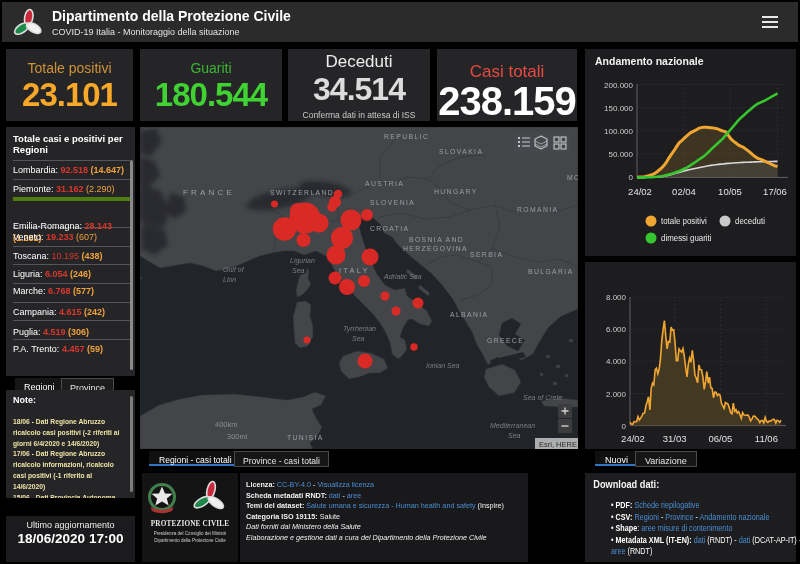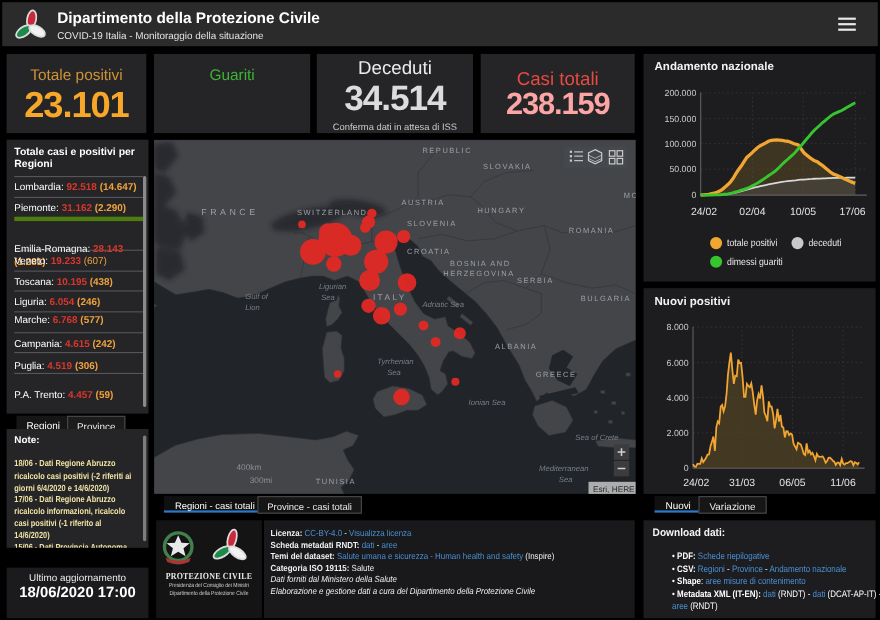--- a/index.html
+++ b/index.html
@@ -32,44 +32,45 @@
   <div style="height:2px;background:#e8e8e8;margin-bottom:3px"></div>
   <div style="height:2px;background:#e8e8e8"></div>
 </div>
 
 <div class="panel ctr" style="left:6px;top:49px;width:127px;height:72px">
   <div style="font-size:14px;color:#cf9334;margin-top:11px">Totale positivi</div>
   <div style="font-size:33px;font-weight:bold;color:#f7a829;margin-top:0px;letter-spacing:-1px">23.101</div>
 </div>
 <div class="panel ctr" style="left:140px;top:49px;width:142px;height:72px">
   <div style="font-size:14px;color:#3cb434;margin-top:11px">Guariti</div>
+  <div style="font-size:33px;font-weight:bold;color:#40d232;margin-top:0px;letter-spacing:-1px">180.544</div>
 </div>
 <div class="panel ctr" style="left:288px;top:49px;width:142px;height:72px">
   <div style="font-size:17px;color:#ececec;margin-top:3px">Deceduti</div>
   <div style="font-size:32px;font-weight:bold;color:#dcdcdc;margin-top:1px;letter-spacing:-1px;line-height:33px">34.514</div>
   <div style="font-size:8.5px;color:#c9c9c9;margin-top:4px">Conferma dati in attesa di ISS</div>
 </div>
 <div class="panel ctr" style="left:437px;top:49px;width:140px;height:72px">
   <div style="font-size:17px;color:#e64a41;margin-top:13px">Casi totali</div>
-  <div style="font-size:28px;font-weight:bold;color:#fca5a5;margin-top:-3px;letter-spacing:-1px">238.159</div>
+  <div style="font-size:40px;font-weight:bold;color:#ffffff;margin-top:-3px;letter-spacing:-1px">238.159</div>
 </div>
 
 <div class="panel" style="left:6px;top:127px;width:129px;height:249px;overflow:hidden">
   <div style="font-size:9.5px;font-weight:bold;color:#fff;padding:6px 0 0 7px;line-height:11px">Totale casi e positivi per<br>Regioni</div>
   <div style="position:absolute;left:7px;top:33px;width:117px;font-size:9px;color:#fff">
 <div style="border-top:1px solid #56565a;height:18.6px;padding-top:3px;line-height:12px">Lombardia: <span style="color:#d8372c;font-weight:bold">92.518</span> <span style="color:#efa23c;font-weight:bold">(14.647)</span></div>
-<div style="border-top:1px solid #56565a;height:18.6px;padding-top:3px;line-height:12px">Piemonte: <span style="color:#d8372c;font-weight:bold">31.162</span> <span style="color:#efa23c;font-weight:bold">(2.290)</span></div>
+<div style="border-top:1px solid #56565a;height:18.6px;padding-top:3px;line-height:12px">Piemonte: <span style="color:#d8372c;font-weight:bold">31.162</span> <span style="color:#efa23c;font-weight:normal">(2.290)</span></div>
 <div style="border-top:4px solid #4d7c0f;height:30px;padding-top:19px;line-height:12px">Emilia-Romagna: <span style="color:#d8372c;font-weight:bold">28.143</span> <span style="color:#efa23c;font-weight:bold">(1.281)</span></div>
 <div style="border-top:1px solid #56565a;height:18.6px;padding-top:3px;line-height:12px">Veneto: <span style="color:#d8372c;font-weight:bold">19.233</span> <span style="color:#efa23c;font-weight:normal">(607)</span></div>
-<div style="border-top:1px solid #56565a;height:18.6px;padding-top:3px;line-height:12px">Toscana: <span style="color:#d8372c;font-weight:bold">10.195</span> <span style="color:#efa23c;font-weight:bold">(438)</span></div>
+<div style="border-top:1px solid #56565a;height:18.6px;padding-top:3px;line-height:12px">Toscana: <span style="color:#d8372c;font-weight:normal">10.195</span> <span style="color:#efa23c;font-weight:bold">(438)</span></div>
 <div style="border-top:1px solid #56565a;height:18.6px;padding-top:3px;line-height:12px">Liguria: <span style="color:#d8372c;font-weight:bold">6.054</span> <span style="color:#efa23c;font-weight:bold">(246)</span></div>
 <div style="border-top:1px solid #56565a;height:18.6px;padding-top:1px;line-height:12px">Marche: <span style="color:#d8372c;font-weight:bold">6.768</span> <span style="color:#efa23c;font-weight:bold">(577)</span></div>
 <div style="border-top:1px solid #56565a;height:18.6px;padding-top:3px;line-height:12px">Campania: <span style="color:#d8372c;font-weight:bold">4.615</span> <span style="color:#efa23c;font-weight:bold">(242)</span></div>
 <div style="border-top:1px solid #56565a;height:18.6px;padding-top:5px;line-height:12px">Puglia: <span style="color:#d8372c;font-weight:bold">4.519</span> <span style="color:#efa23c;font-weight:bold">(306)</span></div>
-<div style="border-top:1px solid #56565a;height:18.6px;padding-top:13px;line-height:12px">P.A. Trento: <span style="color:#d8372c;font-weight:bold">4.457</span> <span style="color:#efa23c;font-weight:bold">(59)</span></div>
+<div style="border-top:1px solid #56565a;height:18.6px;padding-top:3px;line-height:12px">P.A. Trento: <span style="color:#d8372c;font-weight:bold">4.457</span> <span style="color:#efa23c;font-weight:bold">(59)</span></div>
   </div>
   <div style="position:absolute;right:2px;top:33px;width:3px;height:210px;background:#8a8a8a;border-radius:2px"></div>
 </div>
 
 <div class="abs" style="left:15px;top:378px;height:17px;background:#161616;color:#fff;font-size:9px;padding:4px 9px 0 9px;border-bottom:2px solid #2d76c8">Regioni</div>
 <div class="abs" style="left:61px;top:378px;height:17px;background:#1c1c1c;color:#e8e8e8;font-size:9px;padding:4px 8px 0 8px;border:1px solid #4a4a4a">Province</div>
 
 <div class="panel" style="left:6px;top:390px;width:129px;height:108px;overflow:hidden">
   <div style="font-size:9px;font-weight:bold;color:#fff;padding:5px 0 0 7px">Note:</div>
   <div style="position:absolute;left:7px;top:27px;width:145px;font-size:8px;font-weight:bold;color:#f0e4a5;line-height:10.8px;white-space:nowrap;transform:scaleX(0.84);transform-origin:0 0">18/06 - Dati Regione Abruzzo<br>ricalcolo casi positivi (-2 riferiti ai<br>giorni 6/4/2020 e 14/6/2020)<br>17/06 - Dati Regione Abruzzo<br>ricalcolo informazioni, ricalcolo<br>casi positivi (-1 riferito al<br>14/6/2020)<br>15/06 - Dati Provincia Autonoma</div>
@@ -263,21 +264,20 @@
         <text x="76" y="175" transform="scale(0.88,1)" style="transform-origin:76px 175px">totale positivi</text>
       <circle cx="140" cy="172" r="5.5" fill="#c9c9c9"></circle>
         <text x="150" y="175" transform="scale(0.88,1)" style="transform-origin:150px 175px">deceduti</text>
       <circle cx="66" cy="189" r="5.5" fill="#37c52f"></circle>
         <text x="76" y="192" transform="scale(0.88,1)" style="transform-origin:76px 192px">dimessi guariti</text>
     </g>
   </svg>
 </div>
 
 <div class="panel" style="left:585px;top:262px;width:211px;height:187px;background:#1d1d20">
-  <div style="font-size:10.5px;font-weight:bold;color:#f2f2f2;padding:6px 0 0 10px">Nuovi positivi</div>
   <svg class="abs" style="left:0;top:0" width="211" height="187" viewBox="0 0 211 187">
     <g stroke="#3a3a3d" stroke-width="0.7" stroke-dasharray="1.5,2.5" fill="none">
       <path d="M45,35.4 H201 M45,67.4 H201 M45,99.3 H201 M45,131.5 H201"></path>
       <path d="M89.6,163.6 V35.4 M135.4,163.6 V35.4 M181.4,163.6 V35.4"></path>
     </g>
     <line x1="45" y1="35" x2="45" y2="163.6" stroke="#606065" stroke-width="1"></line>
     <line x1="45" y1="163.6" x2="201" y2="163.6" stroke="#606065" stroke-width="1"></line>
     <path d="M45.0,163.6 L45.0,160.1 L46.3,162.1 L47.6,162.4 L49.0,159.6 L50.3,159.8 L51.6,159.8 L53.0,154.6 L54.3,158.0 L55.6,156.1 L56.9,154.2 L58.2,151.3 L59.6,151.1 L60.9,143.6 L62.2,139.7 L63.5,134.8 L64.9,147.9 L66.2,126.5 L67.5,121.1 L68.8,122.8 L70.2,107.6 L71.5,106.1 L72.8,111.8 L74.2,107.1 L75.5,96.2 L76.8,78.3 L78.1,67.7 L79.4,58.5 L80.8,74.5 L82.1,86.9 L83.4,79.5 L84.8,80.1 L86.1,65.0 L87.4,68.1 L88.7,67.9 L90.0,80.0 L91.4,98.7 L92.7,98.7 L94.0,87.0 L95.3,88.8 L96.7,90.1 L98.0,86.6 L99.3,94.4 L100.7,105.9 L102.0,114.9 L103.3,102.1 L104.6,96.2 L105.9,100.3 L107.3,88.4 L108.6,98.0 L109.9,113.1 L111.2,116.0 L112.6,120.9 L113.9,102.9 L115.2,107.6 L116.5,107.7 L117.9,114.8 L119.2,127.4 L120.5,119.9 L121.8,109.6 L123.2,121.2 L124.5,115.2 L125.8,125.8 L127.1,126.4 L128.5,135.7 L129.8,130.1 L131.1,130.2 L132.4,133.6 L133.8,132.1 L135.1,133.2 L136.4,141.3 L137.8,144.0 L139.1,146.4 L140.4,140.5 L141.7,141.1 L143.1,142.3 L144.4,146.2 L145.7,150.7 L147.0,151.7 L148.3,141.1 L149.7,149.4 L151.0,147.7 L152.3,151.0 L153.6,149.6 L155.0,152.8 L156.3,156.4 L157.6,150.6 L158.9,152.9 L160.3,153.3 L161.6,153.2 L162.9,152.9 L164.2,155.1 L165.6,158.8 L166.9,157.2 L168.2,154.2 L169.6,154.1 L170.9,155.3 L172.2,156.9 L173.5,157.9 L174.8,160.7 L176.2,158.5 L177.5,158.5 L178.8,160.8 L180.2,155.3 L181.5,159.3 L182.8,160.4 L184.1,159.1 L185.4,159.1 L186.8,158.1 L188.1,157.3 L189.4,157.5 L190.8,161.0 L192.1,158.2 L193.4,158.8 L194.7,160.2 L196.0,158.3 L196.0,163.6 Z" fill="#574722" opacity="0.65"></path>
     <polyline points="45.0,160.1 46.3,162.1 47.6,162.4 49.0,159.6 50.3,159.8 51.6,159.8 53.0,154.6 54.3,158.0 55.6,156.1 56.9,154.2 58.2,151.3 59.6,151.1 60.9,143.6 62.2,139.7 63.5,134.8 64.9,147.9 66.2,126.5 67.5,121.1 68.8,122.8 70.2,107.6 71.5,106.1 72.8,111.8 74.2,107.1 75.5,96.2 76.8,78.3 78.1,67.7 79.4,58.5 80.8,74.5 82.1,86.9 83.4,79.5 84.8,80.1 86.1,65.0 87.4,68.1 88.7,67.9 90.0,80.0 91.4,98.7 92.7,98.7 94.0,87.0 95.3,88.8 96.7,90.1 98.0,86.6 99.3,94.4 100.7,105.9 102.0,114.9 103.3,102.1 104.6,96.2 105.9,100.3 107.3,88.4 108.6,98.0 109.9,113.1 111.2,116.0 112.6,120.9 113.9,102.9 115.2,107.6 116.5,107.7 117.9,114.8 119.2,127.4 120.5,119.9 121.8,109.6 123.2,121.2 124.5,115.2 125.8,125.8 127.1,126.4 128.5,135.7 129.8,130.1 131.1,130.2 132.4,133.6 133.8,132.1 135.1,133.2 136.4,141.3 137.8,144.0 139.1,146.4 140.4,140.5 141.7,141.1 143.1,142.3 144.4,146.2 145.7,150.7 147.0,151.7 148.3,141.1 149.7,149.4 151.0,147.7 152.3,151.0 153.6,149.6 155.0,152.8 156.3,156.4 157.6,150.6 158.9,152.9 160.3,153.3 161.6,153.2 162.9,152.9 164.2,155.1 165.6,158.8 166.9,157.2 168.2,154.2 169.6,154.1 170.9,155.3 172.2,156.9 173.5,157.9 174.8,160.7 176.2,158.5 177.5,158.5 178.8,160.8 180.2,155.3 181.5,159.3 182.8,160.4 184.1,159.1 185.4,159.1 186.8,158.1 188.1,157.3 189.4,157.5 190.8,161.0 192.1,158.2 193.4,158.8 194.7,160.2 196.0,158.3" fill="none" stroke="#f2a632" stroke-width="1.6"></polyline>
     <g fill="#cdcdcd" font-size="8px" text-anchor="end">
@@ -326,21 +326,21 @@
           <ellipse cx="0" cy="-8.2" rx="3.9" ry="8.8" fill="#1d8a4a" stroke="#dcdcdc" stroke-width="1.6"></ellipse>
         </g>
       <g transform="rotate(124)">
           <ellipse cx="0" cy="-8.2" rx="3.9" ry="8.8" fill="#f2f2f2" stroke="#dcdcdc" stroke-width="1.6"></ellipse>
         </g>
     </g>
   </svg>
   <div class="ctr" style="position:absolute;left:0;top:45px;width:96px;font-family:'Liberation Serif',serif;font-size:8.5px;font-weight:bold;white-space:nowrap;transform:scaleX(0.85);transform-origin:50% 0;color:#e8e8e8;letter-spacing:0.2px">PROTEZIONE CIVILE</div>
   <div class="ctr" style="position:absolute;left:0;top:57px;width:96px;font-size:5.4px;color:#cfcfcf;line-height:7px;transform:scaleX(0.84);transform-origin:50% 0;white-space:nowrap">Presidenza del Consiglio dei Ministri<br>Dipartimento della Protezione Civile</div>
 </div>
-<div class="panel" style="left:240px;top:473px;width:337px;height:89px;background:#19191b">
+<div class="panel" style="left:240px;top:473px;width:288px;height:89px;background:#19191b">
   <div style="position:absolute;left:6px;top:7px;width:365px;font-size:8px;color:#f0f0f0;line-height:10.6px;white-space:nowrap;transform:scaleX(0.9);transform-origin:0 0">
     <div><b>Licenza:</b> <span style="color:#4a8fd3">CC-BY-4.0</span> - <span style="color:#4a8fd3">Visualizza licenza</span></div>
     <div><b>Scheda metadati RNDT:</b> <span style="color:#4a8fd3">dati</span> - <span style="color:#4a8fd3">aree</span></div>
     <div><b>Temi del dataset:</b> <span style="color:#4a8fd3">Salute umana e sicurezza - Human health and safety</span> (Inspire)</div>
     <div><b>Categoria ISO 19115:</b> Salute</div>
     <div style="font-style:italic">Dati forniti dal Ministero della Salute</div>
     <div style="font-style:italic">Elaborazione e gestione dati a cura del Dipartimento della Protezione Civile</div>
   </div>
 </div>
 

